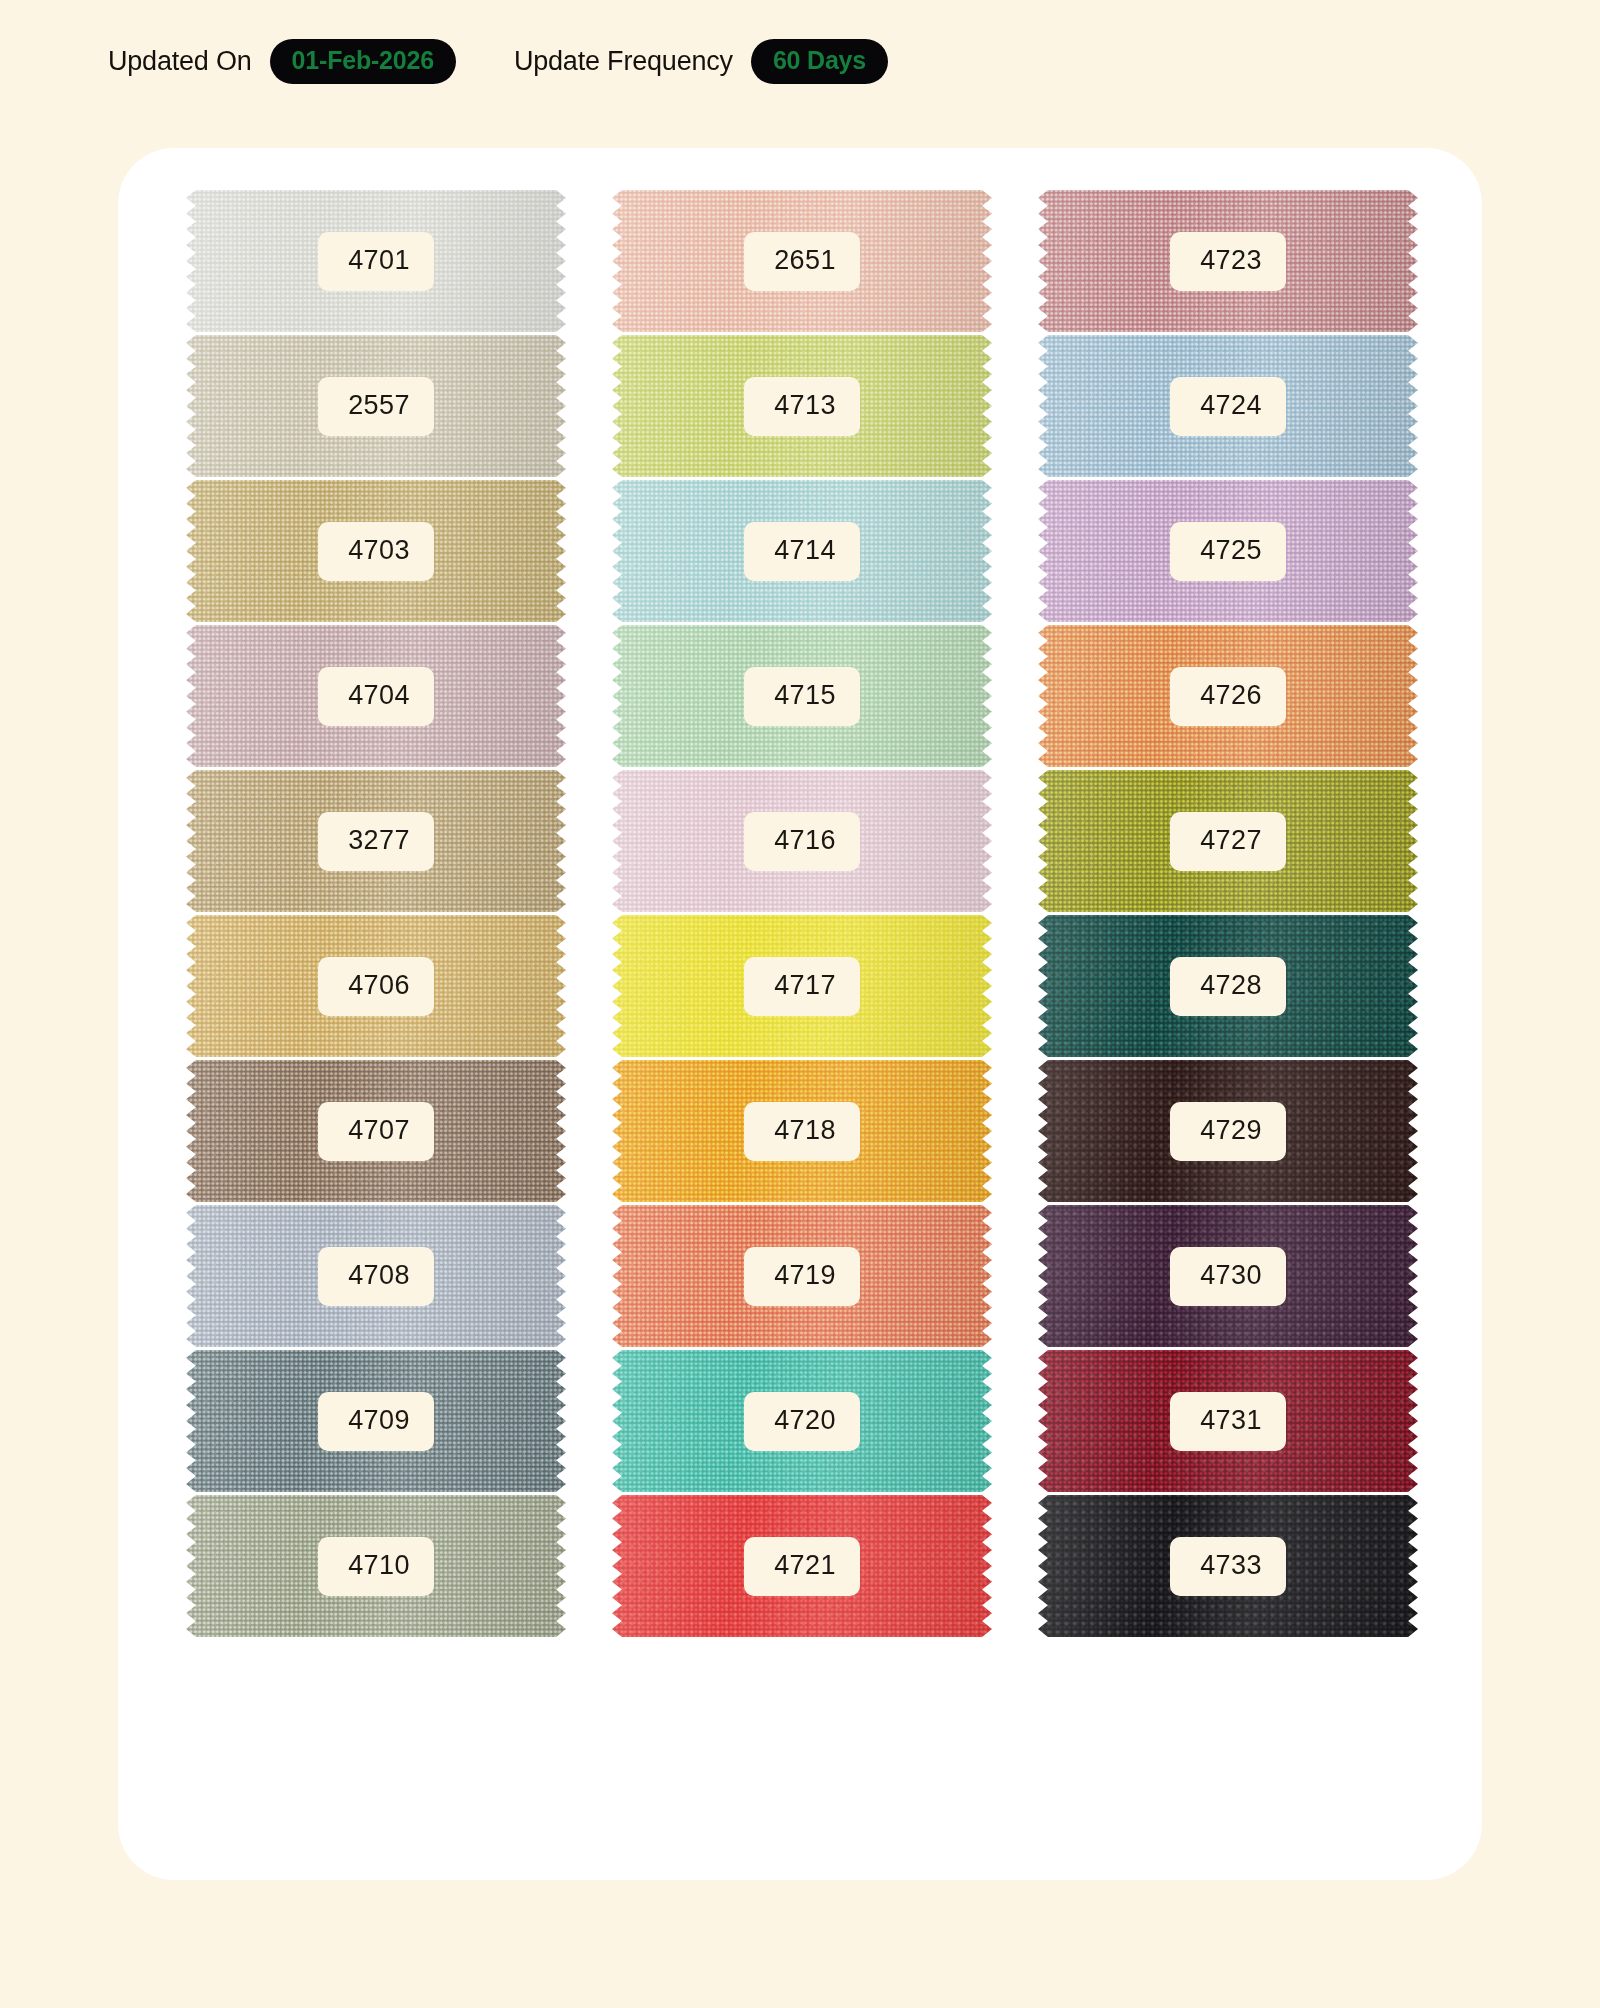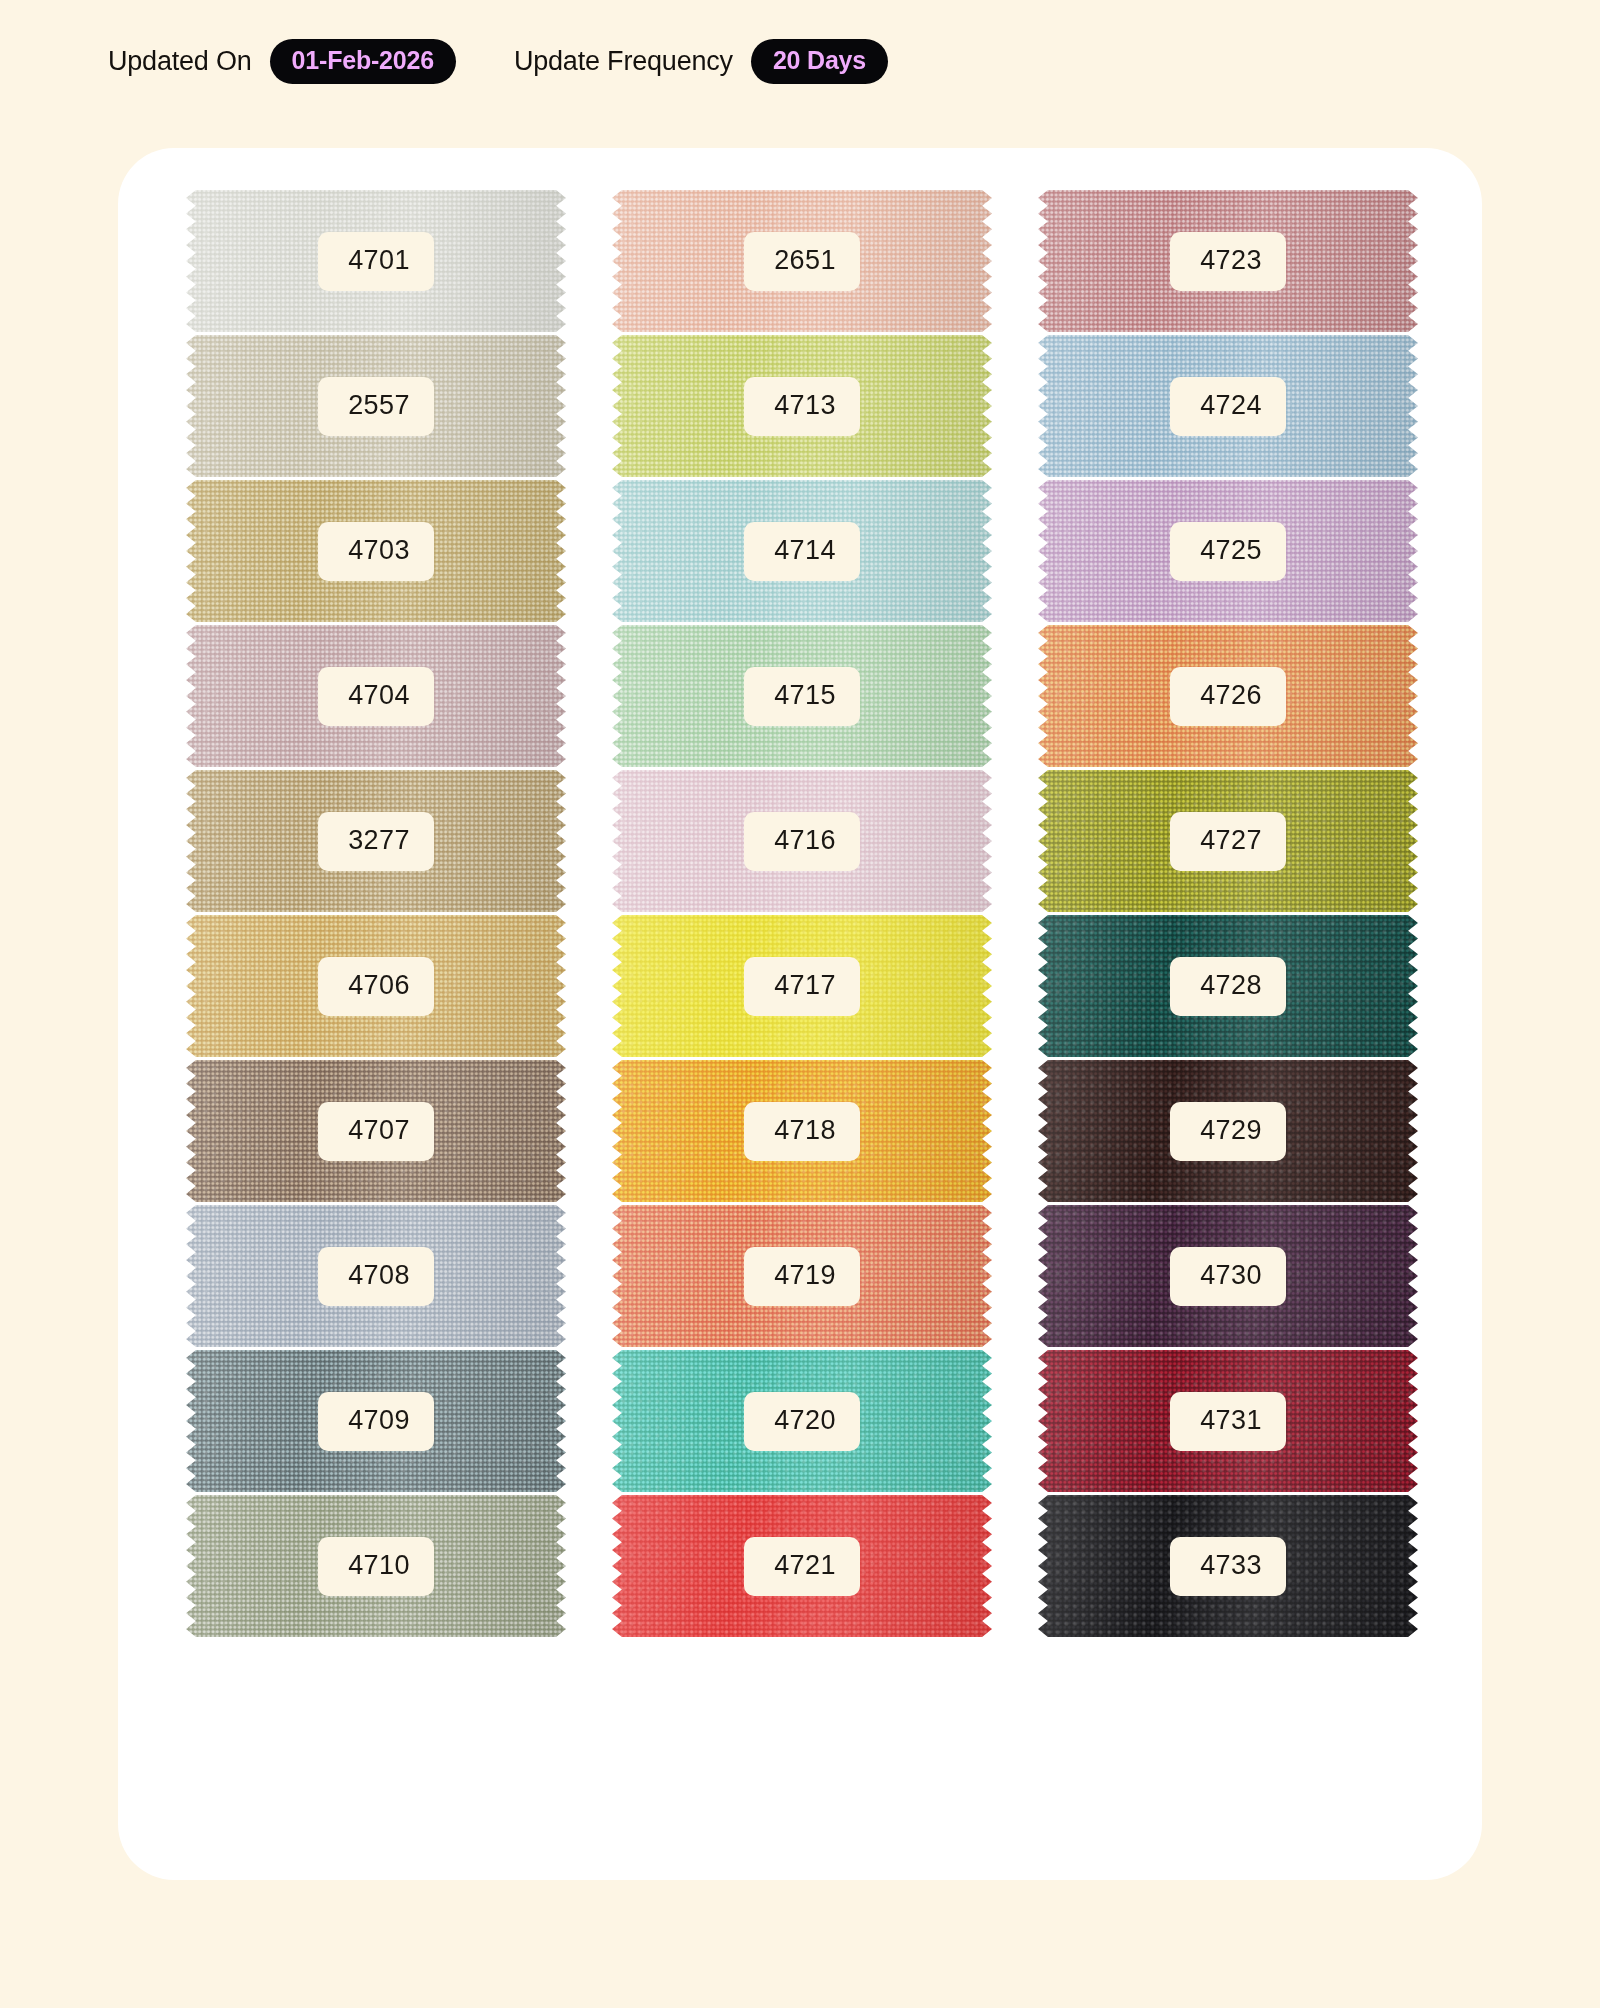--- a/index.html
+++ b/index.html
@@ -31,21 +31,21 @@
   }
   .header-label {
     font-size: 27px;
     font-weight: 500;
     color: #14110E;
     letter-spacing: -0.2px;
     white-space: nowrap;
   }
   .header-badge {
     background: #07070A;
-    color: #f0abfc;
+    color: #15803d;
     font-size: 25px;
     font-weight: 700;
     letter-spacing: -0.2px;
     border-radius: 999px;
     padding: 9px 22px 11px 22px;
     white-space: nowrap;
     line-height: 1;
   }
   .header-gap { width: 22px; }
 
@@ -172,21 +172,21 @@
 </head>
 <body>
 
 <div class="page">
 
   <div class="header">
     <span class="header-label">Updated On</span>
     <span class="header-badge">01-Feb-2026</span>
     <span class="header-gap"></span>
     <span class="header-label">Update Frequency</span>
-    <span class="header-badge">20 Days</span>
+    <span class="header-badge">60 Days</span>
   </div>
 
   <div class="card"></div>
 
   <div class="grid" id="grid">
       <div class="col">
         <div class="swatch">
           <div class="fabric">
             <div class="base" style="background: rgb(216, 217, 210);"></div>
             <div class="weave"></div>

